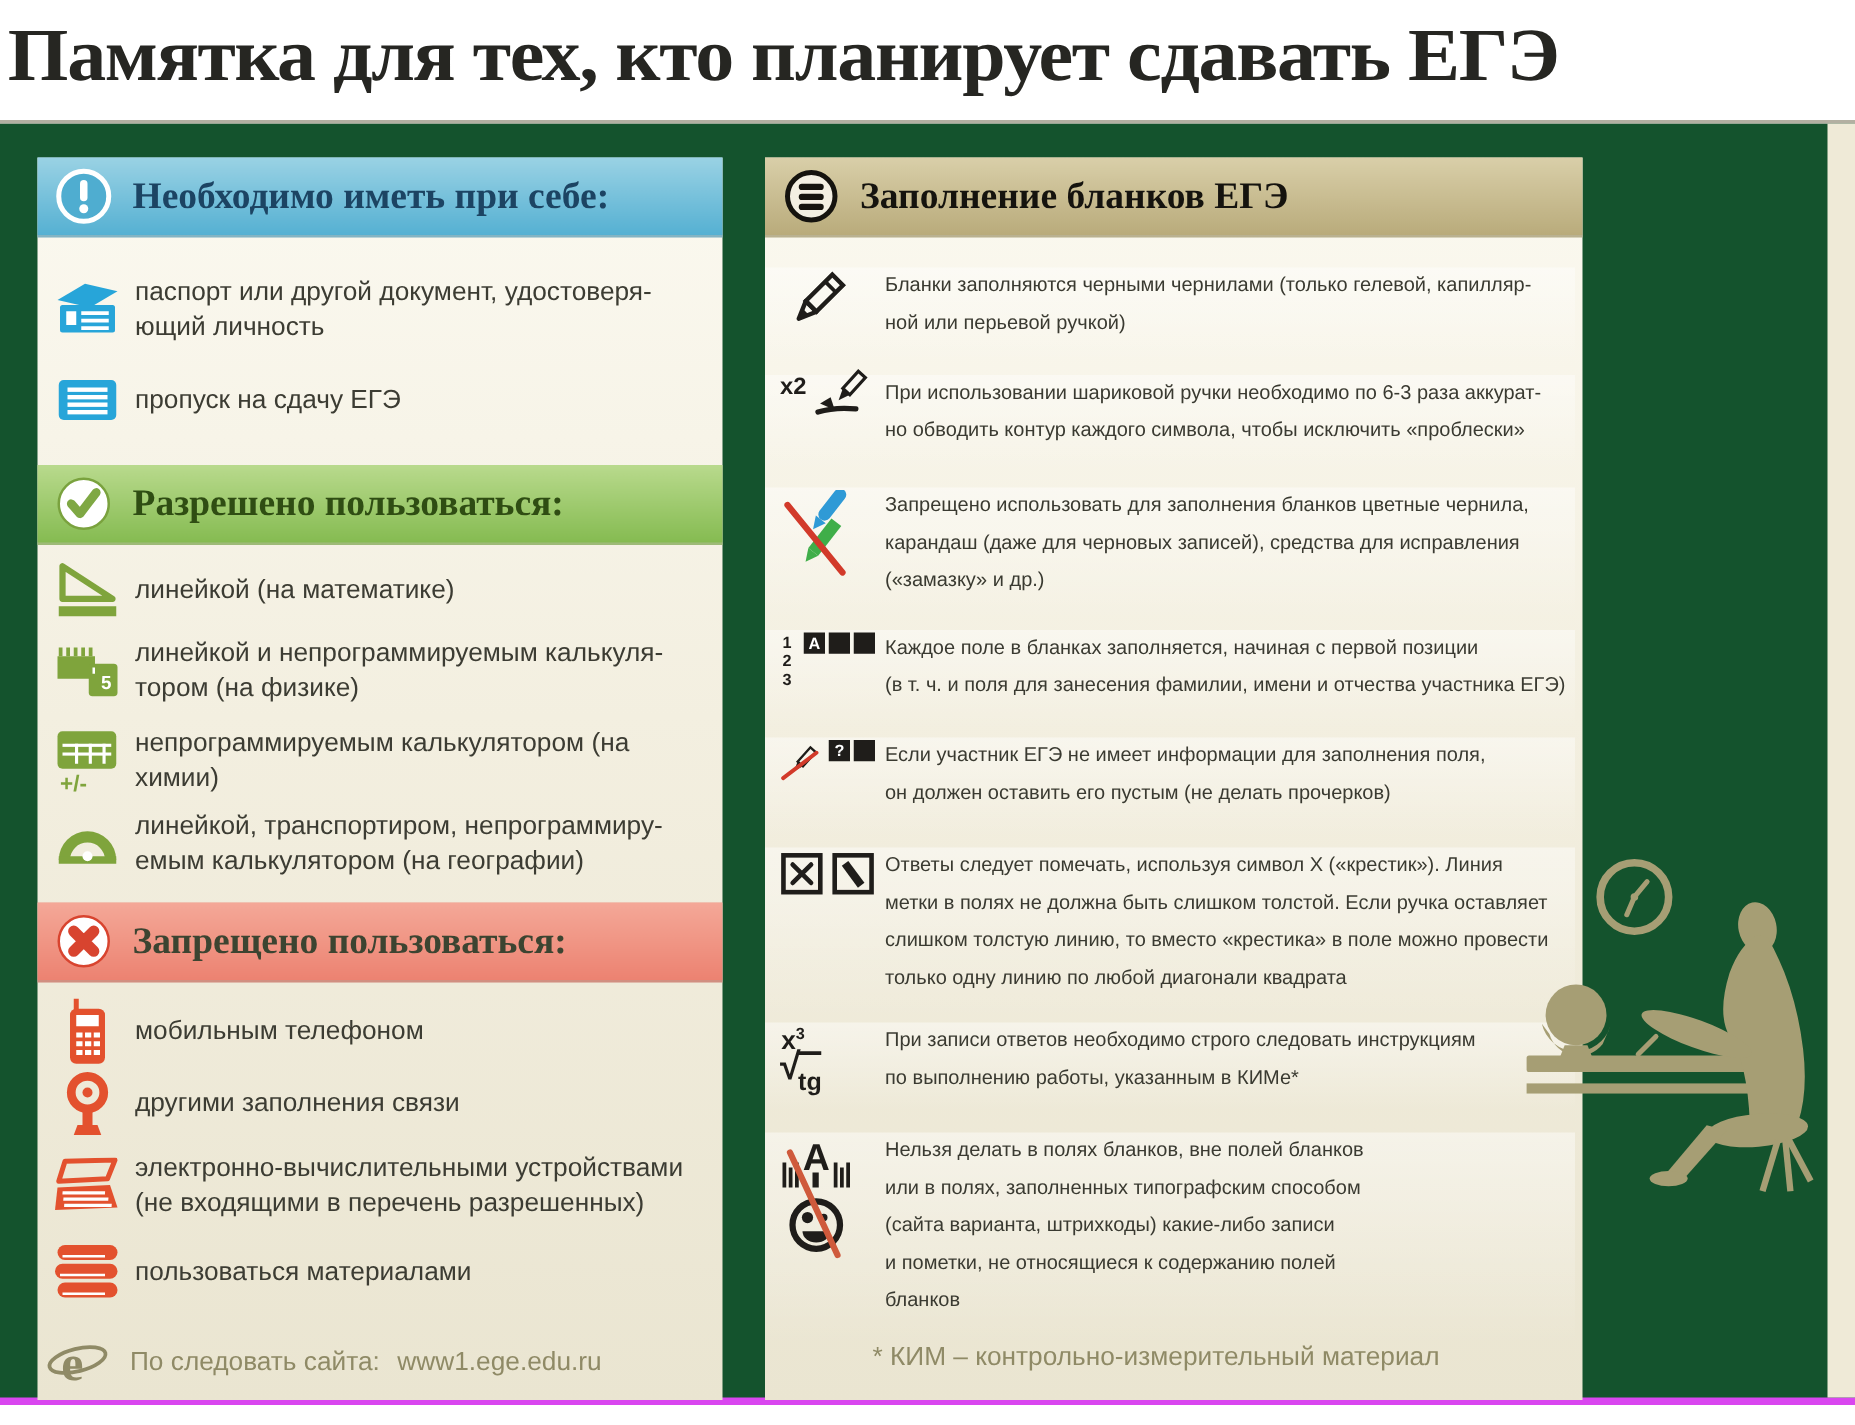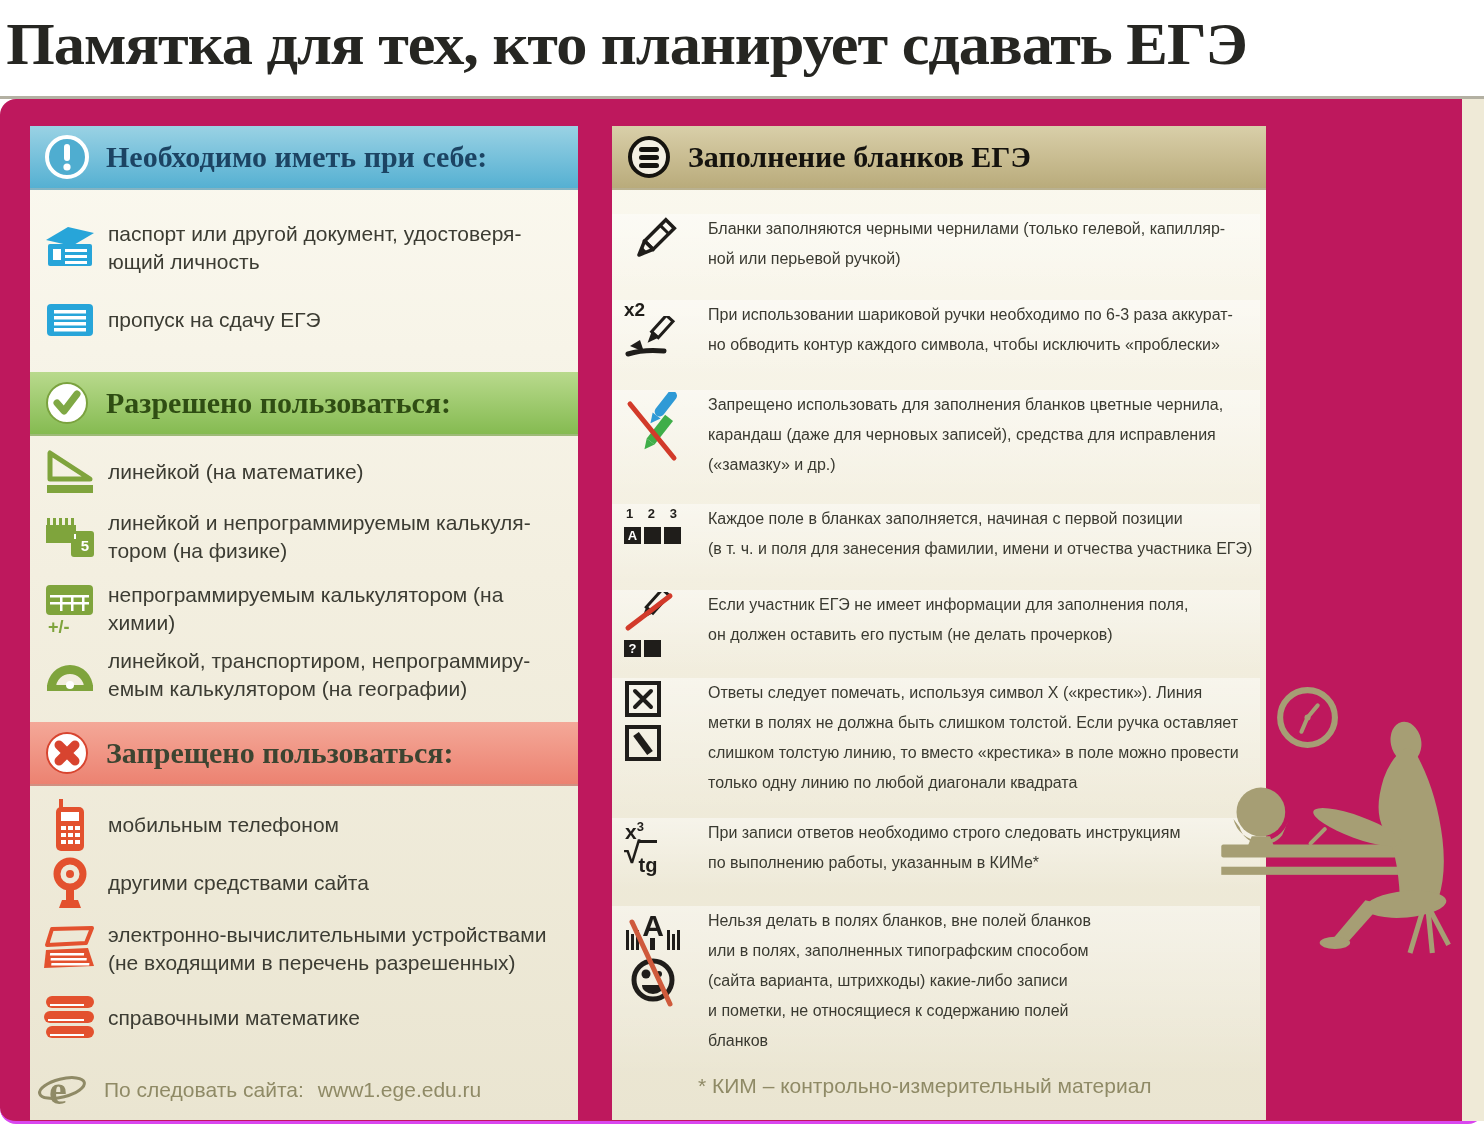--- a/index.html
+++ b/index.html
@@ -8,22 +8,22 @@
   .canvas{position:relative;width:1484px;height:1140px;}
 
   
   .title-bar{position:absolute;top:0;left:0;right:0;height:96px;background:#ffffff;
              border-bottom:3px solid #b3b0a2;}
   .title-bar h1{margin:0;padding:10px 0 0 6px;font-family:"Liberation Serif", serif;
                 font-weight:bold;font-size:60px;letter-spacing:-1px;color:#262622;
                 white-space:nowrap;transform:scaleX(1.04);transform-origin:left center;}
 
   
-  .content{position:absolute;top:99px;left:0;right:0;bottom:16px;background:#be185d;
-           border-bottom:3px solid #d946ef;border-radius:16px;}
+  .content{position:absolute;top:99px;left:0;right:0;bottom:16px;background:#14532d;
+           border-bottom:6px solid #d946ef;}
   .edge-strip{position:absolute;top:0;right:0;bottom:0;width:22px;background:#efead7;}
 
   .panel{position:absolute;top:27px;height:994px;
          background:linear-gradient(180deg,#fbf9f0 0%,#f3efe0 45%,#eae5d1 100%);}
   .left-panel{left:30px;width:548px;}
   .right-panel{left:612px;width:654px;}
 
   
   .hdr{position:absolute;left:0;right:0;height:64px;display:flex;align-items:center;
        padding-left:14px;box-sizing:border-box;border-bottom:2px solid rgba(0,0,0,.14);}
@@ -38,21 +38,21 @@
   .hdr.tan{background:linear-gradient(180deg,#d9cfa9,#b9ab7b);}
   .hdr.tan .hdr-txt{color:#15130e;}
   .hdr-ic{flex:none;display:flex;align-items:center;justify-content:center;}
 
   
   .lrow,.rrow{position:absolute;left:0;right:6px;display:flex;}
   .lrow{align-items:center;padding-left:8px;}
   .rrow{align-items:flex-start;padding-left:12px;
         background:linear-gradient(180deg,rgba(255,255,255,.45),rgba(255,255,255,0));}
   .lic{flex:none;width:64px;display:flex;justify-content:center;align-items:center;}
-  .ric{flex:none;width:76px;display:flex;flex-direction:column;align-items:flex-start;
+  .ric{flex:none;width:76px;display:flex;align-items:flex-start;
        padding-top:2px;gap:6px;}
   .ltxt{margin-left:6px;font-size:21px;line-height:28px;color:#3c3c33;white-space:pre-line;}
   .rtxt{margin-left:8px;font-size:16px;line-height:30px;color:#3a3a31;white-space:pre-line;}
 
   
   .panel-footer{position:absolute;left:0;right:0;display:flex;align-items:center;
                 color:#8f8a66;font-size:21px;}
   .panel-footer .lbl{margin-left:10px;}
   .panel-footer .url{margin-left:14px;}
   .footnote{position:absolute;left:86px;color:#8f8a66;font-size:21px;}
@@ -227,21 +227,21 @@
 
       <div class="lrow" style="top:728px;min-height:58px">
         <span class="lic">
           <svg width="44" height="54" viewBox="0 0 44 54">
             <circle cx="22" cy="18" r="13" fill="none" stroke="#e3512e" stroke-width="7"></circle>
             <circle cx="22" cy="18" r="4" fill="#e3512e"></circle>
             <rect x="18" y="31" width="8" height="13" fill="#e3512e"></rect>
             <polygon points="14,44 30,44 33,52 11,52" fill="#e3512e"></polygon>
           </svg>
         </span>
-        <span class="ltxt">другими средствами сайта</span>
+        <span class="ltxt">другими заполнения связи</span>
       </div>
 
       <div class="lrow" style="top:786px;min-height:74px">
         <span class="lic">
           <svg width="56" height="46" viewBox="0 0 56 46">
             <polygon points="10,3 50,2 44,17 5,19" fill="none" stroke="#e3512e" stroke-width="4" stroke-linejoin="round"></polygon>
             <polygon points="4,24 46,22 52,40 2,42" fill="#e3512e"></polygon>
             <g fill="#ffffff">
               <rect x="10" y="27" width="34" height="2.5" transform="skewX(-4)"></rect>
               <rect x="11" y="32" width="36" height="2.5" transform="skewX(-4)"></rect>
@@ -261,21 +261,21 @@
               <path d="M6,19 h38 a4,4 0 0 1 0,12 h-38 a6,6 0 0 1 0,-12 Z"></path>
               <path d="M8,34 h36 a4,4 0 0 1 0,12 h-36 a6,6 0 0 1 0,-12 Z"></path>
             </g>
             <g fill="#ffffff">
               <rect x="6" y="12" width="34" height="2"></rect>
               <rect x="4" y="27" width="36" height="2"></rect>
               <rect x="6" y="42" width="34" height="2"></rect>
             </g>
           </svg>
         </span>
-        <span class="ltxt">справочными математике</span>
+        <span class="ltxt">пользоваться материалами</span>
       </div>
 
       <div class="panel-footer" style="top:938px;height:52px">
         <span class="lic">
           <svg width="52" height="48" viewBox="0 0 52 48">
             <text x="13" y="38" font-family="Liberation Serif, serif" font-weight="bold" font-size="40" fill="#8f8a66">e</text>
             <ellipse cx="26" cy="22" rx="23" ry="9" fill="none" stroke="#8f8a66" stroke-width="3" transform="rotate(-14 26 22)"></ellipse>
           </svg>
         </span>
         <span class="lbl">По следовать сайта:</span>

